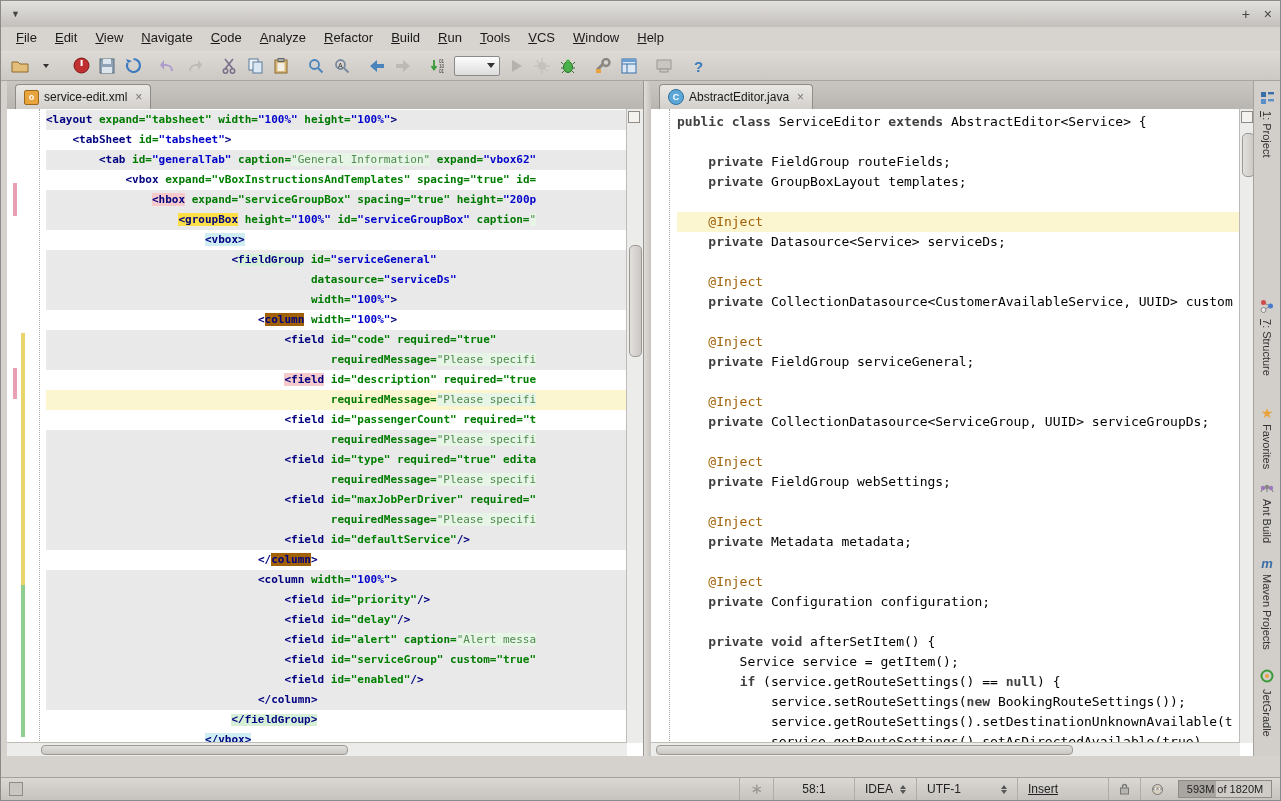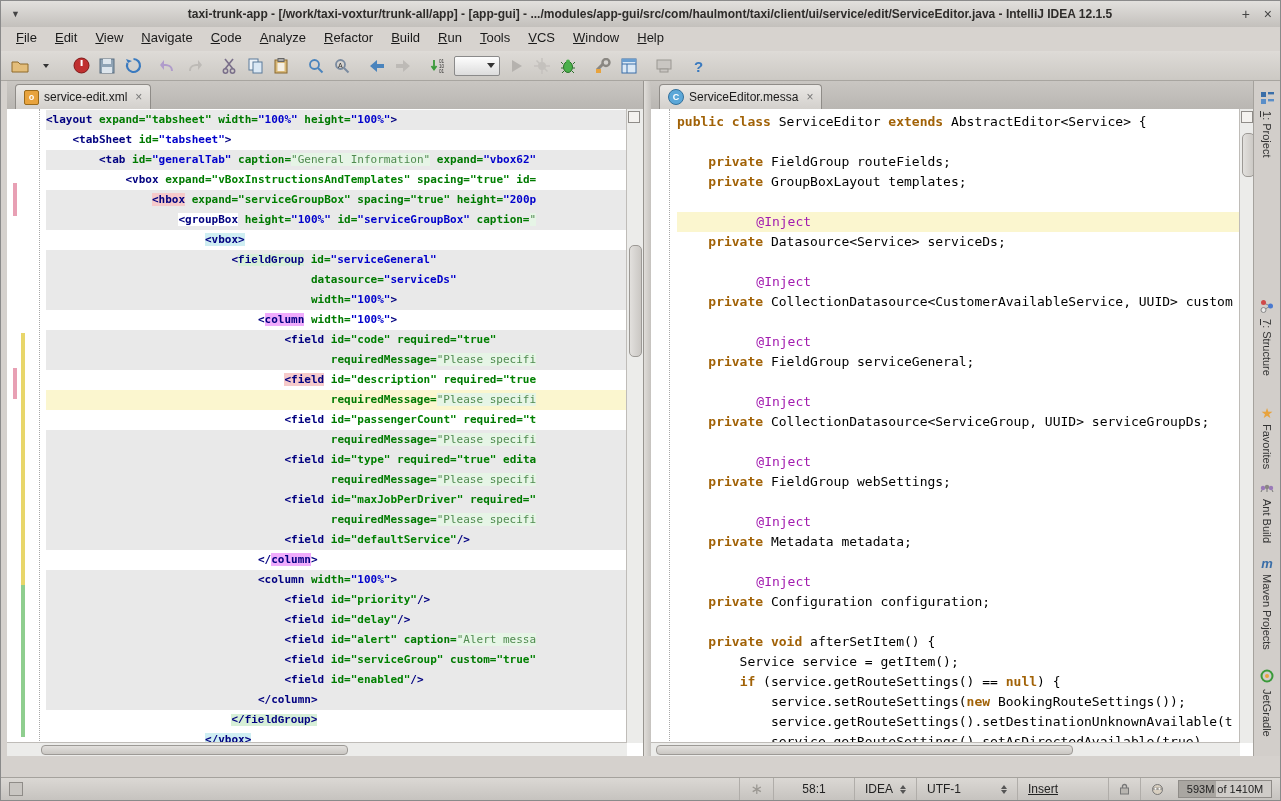--- a/index.html
+++ b/index.html
@@ -57,27 +57,27 @@
   #right-pane .lines{left:19px;padding-left:7px;font-size:13px;line-height:20px;padding-top:3px;}
   .line{height:20px;}
   .bg-s{background:#e9e9e9;}
   .bg-c{background:#fbf6cf;}
   .cl-p{color:#000;}
   .cl-t{color:#000080;font-weight:bold;}
   .cl-a{color:#007a00;font-weight:bold;}
   .cl-v{color:#0000cc;font-weight:bold;}
   .cl-g{color:#008000;font-weight:bold;}
   .cl-s{color:#4f8a4f;background:#e6f5e6;}
-  .cl-k{color:#a16207;font-weight:bold;}
-  .cl-ann{color:#a21caf;margin-left:48px;}
+  .cl-k{color:#404040;font-weight:bold;}
+  .cl-ann{color:#a16207;}
   .hlp{background:#f6caca;margin-top:37px;}
-  .hly{background:#f0abfc;text-align:center;}
+  .hly{background:#a16207;text-align:center;}
   .hlg{background:#d7efd7;font-family:Liberation Mono, monospace;}
   .hlc{background:#cfeef2;}
-  .hlv{background:#ffffff;}
+  .hlv{background:#fde047;}
   
   .vscroll{position:absolute;right:0;top:0;bottom:13px;width:16px;background:#ececea;border-left:1px solid #bfbcb8;}
   .vthumb{position:absolute;left:2px;width:11px;background:linear-gradient(90deg,#e2e0dd,#cac7c3);
     border:1px solid #9c9995;border-radius:5px;}
   .hscroll{position:absolute;left:0;right:16px;bottom:0;height:13px;background:#ececea;border-top:1px solid #bfbcb8;}
   .hthumb{position:absolute;top:2px;height:8px;background:linear-gradient(#e2e0dd,#cac7c3);
     border:1px solid #9c9995;border-radius:4px;}
   .inspect-box{position:absolute;width:10px;height:10px;background:#f4f2ef;border:1px solid #8f8c88;top:2px;right:3px;}
   
   .vcsbar{position:absolute;width:4px;}
@@ -110,21 +110,20 @@
   .maven-m{color:#3a6ea8;font-weight:bold;font-style:italic;font-size:13px;line-height:12px;}
   .spin{color:#9a9792;font-size:15px;}
 </style>
 </head>
 <body>
 
 <div id="app">
 
   <div class="titlebar">
     <span class="win-caret">▼</span>
-    <span class="title-text">taxi-trunk-app - [/work/taxi-voxtur/trunk-all/app] - [app-gui] - .../modules/app-gui/src/com/haulmont/taxi/client/ui/service/edit/ServiceEditor.java - IntelliJ IDEA 12.1.5</span>
     <span class="win-btns">
       <span>+</span>
       <span>×</span>
     </span>
   </div>
 
   <div class="menubar" id="menubar">
       <span class="mni"><u>F</u>ile</span>
       <span class="mni"><u>E</u>dit</span>
       <span class="mni"><u>V</u>iew</span>
@@ -329,21 +328,21 @@
       </div>
     </div>
   </div>
 
   <div id="splitter"></div>
 
   <div class="pane" id="right-pane">
     <div class="tabbar">
       <div class="tab">
         <span class="java-file-icon">C</span>
-        <span>ServiceEditor.messa</span>
+        <span>AbstractEditor.java</span>
         <span class="close">×</span>
       </div>
     </div>
     <div class="editor">
       <div class="gutter"></div>
       <div class="lines" id="right-lines"><div class="line"><span class="cl-k">public</span><span class="cl-p"> </span><span class="cl-k">class</span><span class="cl-p"> ServiceEditor </span><span class="cl-k">extends</span><span class="cl-p"> AbstractEditor&lt;Service&gt; {</span></div><div class="line"></div><div class="line"><span class="cl-p">    </span><span class="cl-k">private</span><span class="cl-p"> FieldGroup routeFields;</span></div><div class="line"><span class="cl-p">    </span><span class="cl-k">private</span><span class="cl-p"> GroupBoxLayout templates;</span></div><div class="line"></div><div class="line bg-c"><span class="cl-p">    </span><span class="cl-ann">@Inject</span></div><div class="line"><span class="cl-p">    </span><span class="cl-k">private</span><span class="cl-p"> Datasource&lt;Service&gt; serviceDs;</span></div><div class="line"></div><div class="line"><span class="cl-p">    </span><span class="cl-ann">@Inject</span></div><div class="line"><span class="cl-p">    </span><span class="cl-k">private</span><span class="cl-p"> CollectionDatasource&lt;CustomerAvailableService, UUID&gt; custom</span></div><div class="line"></div><div class="line"><span class="cl-p">    </span><span class="cl-ann">@Inject</span></div><div class="line"><span class="cl-p">    </span><span class="cl-k">private</span><span class="cl-p"> FieldGroup serviceGeneral;</span></div><div class="line"></div><div class="line"><span class="cl-p">    </span><span class="cl-ann">@Inject</span></div><div class="line"><span class="cl-p">    </span><span class="cl-k">private</span><span class="cl-p"> CollectionDatasource&lt;ServiceGroup, UUID&gt; serviceGroupDs;</span></div><div class="line"></div><div class="line"><span class="cl-p">    </span><span class="cl-ann">@Inject</span></div><div class="line"><span class="cl-p">    </span><span class="cl-k">private</span><span class="cl-p"> FieldGroup webSettings;</span></div><div class="line"></div><div class="line"><span class="cl-p">    </span><span class="cl-ann">@Inject</span></div><div class="line"><span class="cl-p">    </span><span class="cl-k">private</span><span class="cl-p"> Metadata metadata;</span></div><div class="line"></div><div class="line"><span class="cl-p">    </span><span class="cl-ann">@Inject</span></div><div class="line"><span class="cl-p">    </span><span class="cl-k">private</span><span class="cl-p"> Configuration configuration;</span></div><div class="line"></div><div class="line"><span class="cl-p">    </span><span class="cl-k">private</span><span class="cl-p"> </span><span class="cl-k">void</span><span class="cl-p"> afterSetItem() {</span></div><div class="line"><span class="cl-p">        Service service = getItem();</span></div><div class="line"><span class="cl-p">        </span><span class="cl-k">if</span><span class="cl-p"> (service.getRouteSettings() == </span><span class="cl-k">null</span><span class="cl-p">) {</span></div><div class="line"><span class="cl-p">            service.setRouteSettings(</span><span class="cl-k">new</span><span class="cl-p"> BookingRouteSettings());</span></div><div class="line"><span class="cl-p">            service.getRouteSettings().setDestinationUnknownAvailable(t</span></div><div class="line"><span class="cl-p">            service.getRouteSettings().setAsDirectedAvailable(true)</span></div></div>
       <div class="vscroll">
         <div class="inspect-box"></div>
         <div class="vthumb" style="top:24px;height:42px;"></div>
       </div>
@@ -439,17 +438,17 @@
     <span class="sb-cell">
       <svg width="13" height="13" viewBox="0 0 13 13">
           <circle cx="6.5" cy="6.5" r="5" fill="#d8cfc0" stroke="#777"></circle>
           <rect x="2" y="4.5" width="9" height="2.4" fill="#9a9792"></rect>
           <circle cx="4.5" cy="5.7" r="1" fill="#fff"></circle>
           <circle cx="8.5" cy="5.7" r="1" fill="#fff"></circle>
         </svg>
     </span>
     <span id="memory">
       <span class="fill"></span>
-      <span class="memtext">593M of 1410M</span>
+      <span class="memtext">593M of 1820M</span>
     </span>
   </div>
 
 </div>
 
 </body></html>

